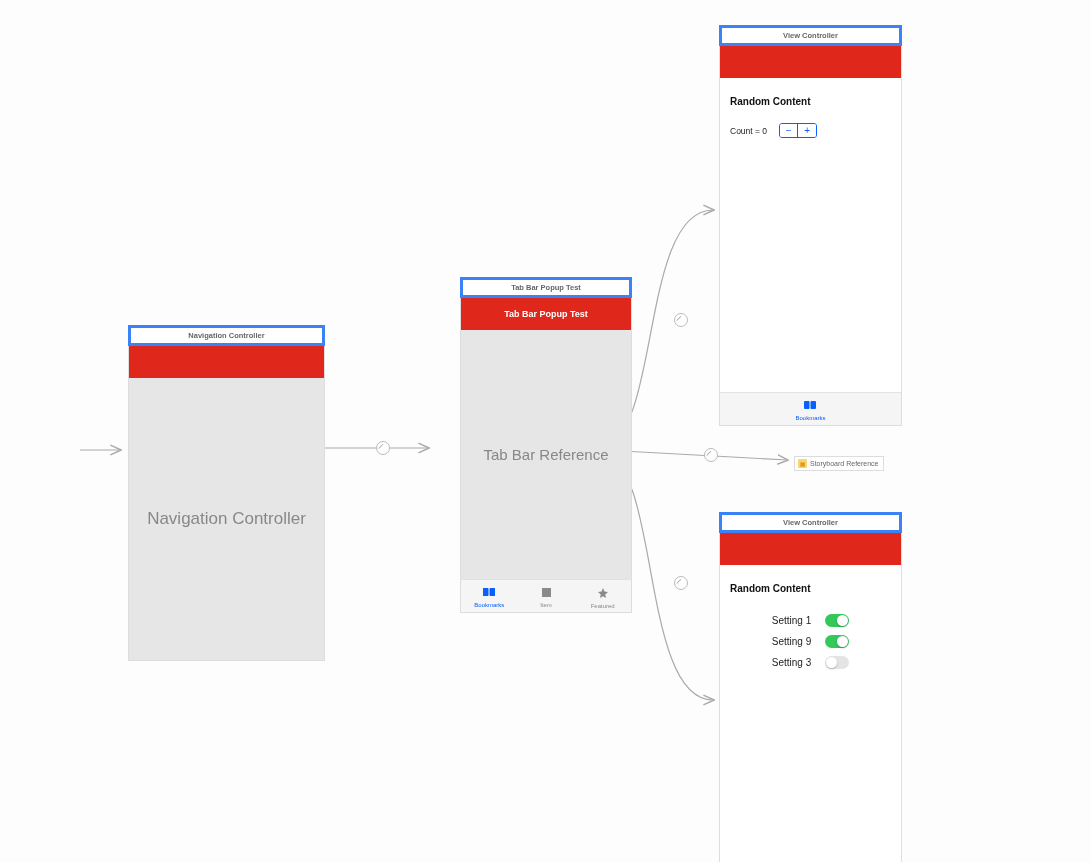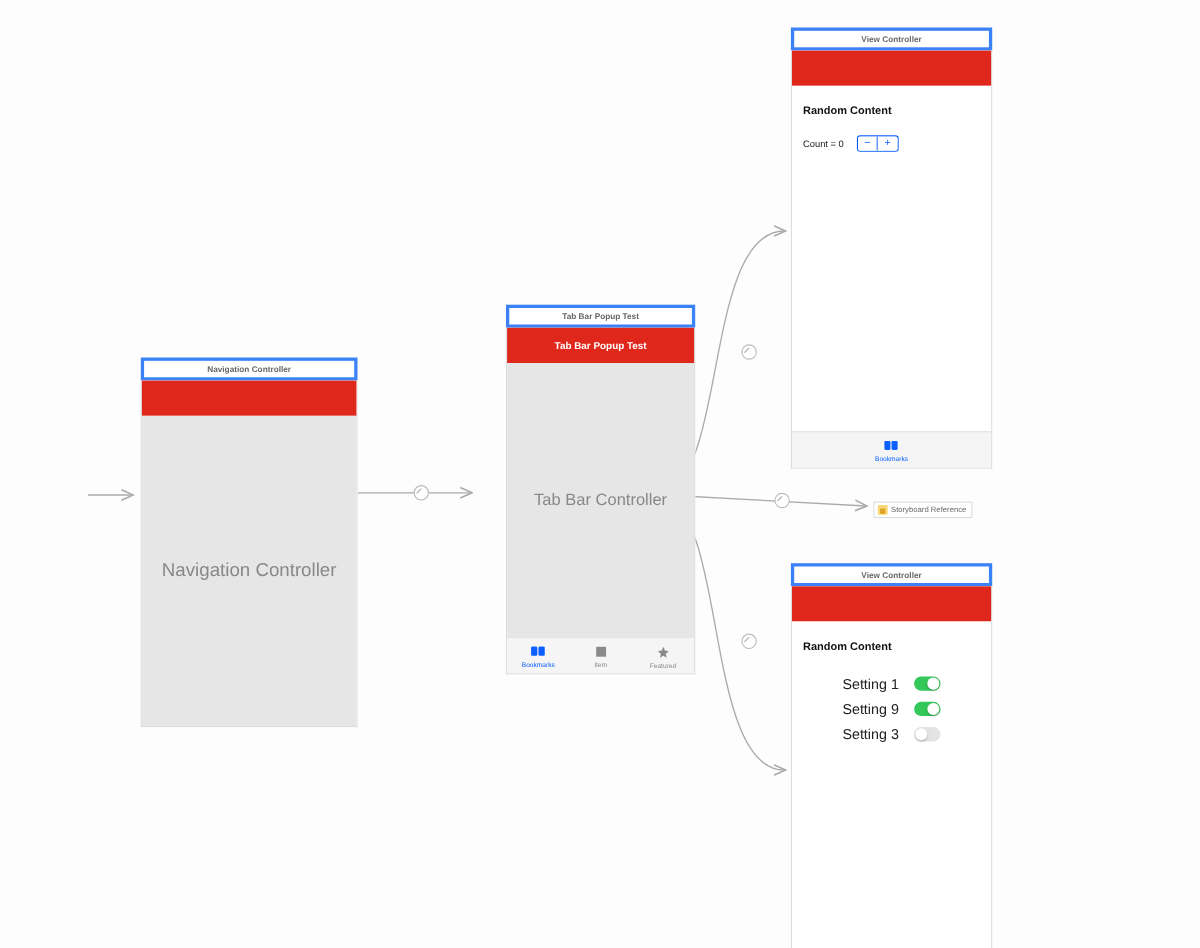--- a/index.html
+++ b/index.html
@@ -117,21 +117,21 @@
     border-right: 1px solid #0a60ff;
   }
 
   .setting-row {
     width: 100%;
     display: flex;
     justify-content: center;
     align-items: center;
     gap: 14px;
     margin: 4px 0;
-    font-size: 13px;
+    font-size: 10px;
     color: #222;
   }
   .switch {
     width: 24px;
     height: 13px;
     border-radius: 7px;
     position: relative;
     background: #e4e4e4;
   }
   .switch.on { background: #34c759; }
@@ -241,21 +241,21 @@
   <div class="scene-body" style="height:315px;">
     <div class="navbar"></div>
     <div class="placeholder-area">Navigation Controller</div>
   </div>
 </div>
 
 <div class="scene big" style="left:432px; top:277px; width:172px;margin-left:28px;">
   <div class="scene-title">Tab Bar Popup Test</div>
   <div class="scene-body" style="height:315px;">
     <div class="navbar">Tab Bar Popup Test</div>
-    <div class="placeholder-area" style="font-size:15px;">Tab Bar Controller</div>
+    <div class="placeholder-area" style="font-size:15px;">Tab Bar Reference</div>
     <div class="tabbar">
       <div class="tabitem active">
         <span class="icon">
           <svg width="14" height="11" viewBox="0 0 14 11">
               <path d="M1 1 h5 v8 h-5 z M8 1 h5 v8 h-5 z M6 1 v8 M8 1 v8" fill="#0a60ff" stroke="#0a60ff" stroke-width="0"></path>
               <rect x="1" y="1" width="5.5" height="8" rx="1" fill="#0a60ff"></rect>
               <rect x="7.5" y="1" width="5.5" height="8" rx="1" fill="#0a60ff"></rect>
             </svg>
         </span>
         <span>Bookmarks</span>

